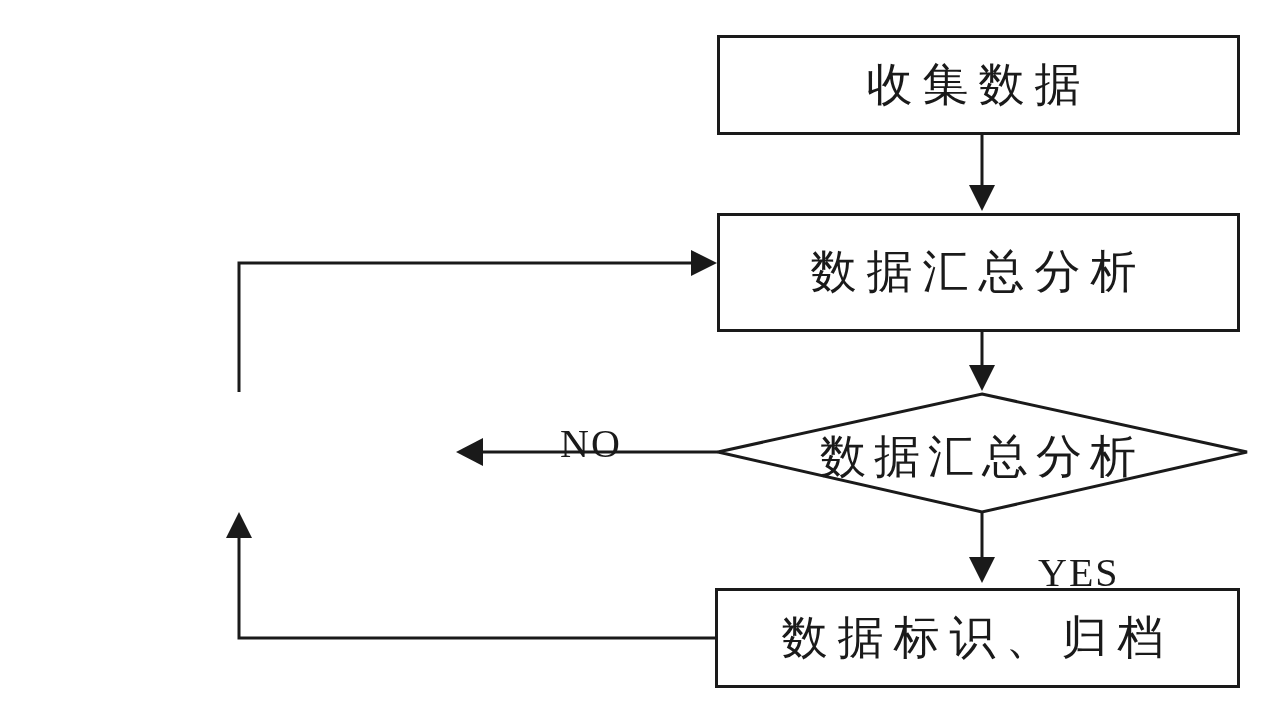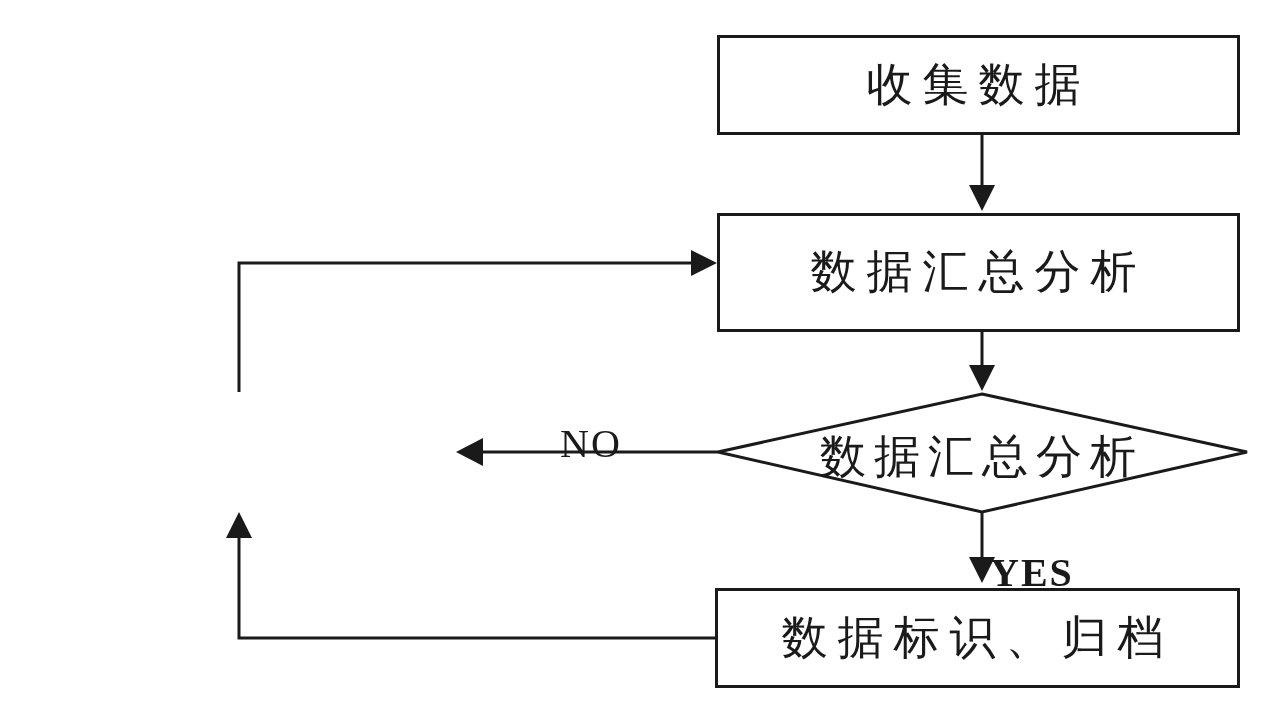--- a/index.html
+++ b/index.html
@@ -56,21 +56,21 @@
     white-space: nowrap;
   }
   .edge-label {
     position: absolute;
     font-size: 40px;
     letter-spacing: 2px;
     white-space: nowrap;
     margin-top: 16px;
   }
   #no-label  { left: 556px; top: 404px; width: 70px; text-align: center; }
-  #yes-label { left: 990px; top: 533px; font-weight: bold; }
+  #yes-label { left: 1038px; top: 533px; }
 </style>
 </head>
 <body>
 
 <div id="stage">
 
   <svg id="wires" viewBox="0 0 1277 716" xmlns="http://www.w3.org/2000/svg">
 
     <line x1="982" y1="135" x2="982" y2="188" stroke="#1a1a1a" stroke-width="3"></line>
     <polygon points="982,211 969,185 995,185" fill="#1a1a1a"></polygon>

